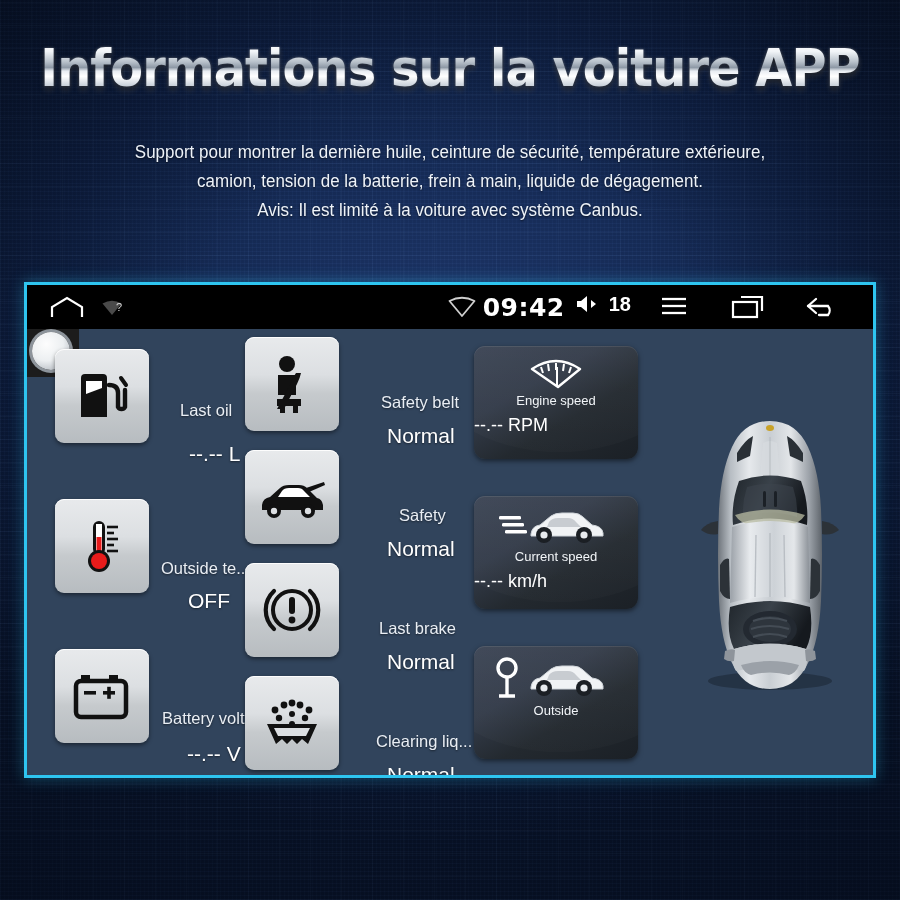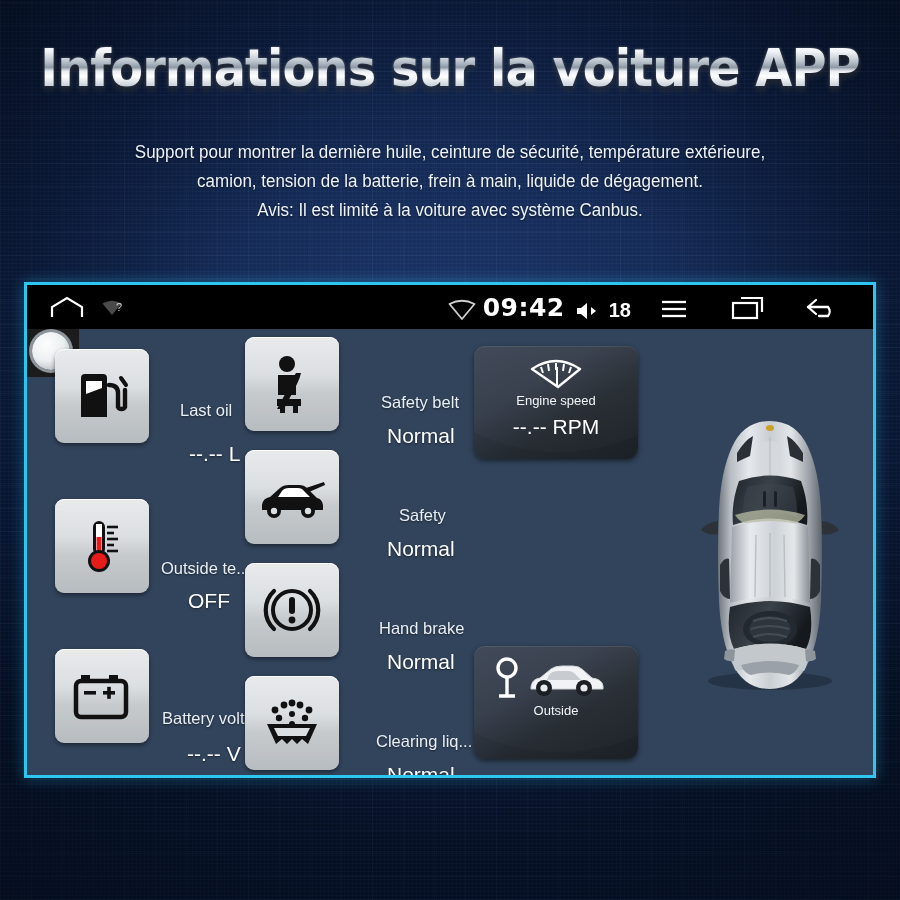--- a/index.html
+++ b/index.html
@@ -64,21 +64,21 @@
     background:#31445c;
     box-shadow:0 0 14px rgba(46,197,240,.35);
     overflow:hidden;
   }
   
   .statusbar{
     position:absolute;left:0;top:0;right:0;height:44px;background:#000;
     display:flex;align-items:center;
   }
   .sb-left{display:flex;align-items:center;gap:16px;padding-left:22px;}
-  .sb-right{margin-left:auto;display:flex;align-items:flex-end;gap:0;padding-right:14px;}
+  .sb-right{margin-left:auto;display:flex;align-items:flex-start;gap:0;padding-right:14px;}
   .sb-item{display:flex;align-items:center;justify-content:center;}
   .sb-time{color:#fff;font-size:25px;font-weight:bold;letter-spacing:.5px;margin:0 10px 0 6px;
            font-family:"DejaVu Sans","Liberation Sans",sans-serif;}
   .sb-vol{color:#fff;font-size:20px;font-weight:bold;margin:0 6px 0 8px;}
   .sb-nav{width:74px;display:flex;align-items:center;justify-content:center;}
 
   
   .appbody{position:absolute;left:0;top:44px;right:0;bottom:0;background:#31445c;}
 
   
@@ -112,21 +112,21 @@
     overflow:hidden;
   }
   .card .sheen{
     position:absolute;left:-28%;top:-56%;width:160%;height:150%;
     border-radius:50%;
     background:linear-gradient(180deg, rgba(255,255,255,.055), rgba(255,255,255,.015));
     pointer-events:none;
   }
   .card .cicon{position:absolute;left:0;right:0;top:7px;display:flex;justify-content:center;}
   .card .ctitle{position:absolute;left:0;right:0;text-align:center;color:#f2f5f8;font-size:13px;}
-  .card .cval{position:absolute;left:0;right:0;text-align:center;color:#ffffff;font-size:21px;}
+  .card .cval{position:absolute;left:0;right:0;color:#ffffff;font-size:18px;}
 
   
   .carwrap{position:absolute;right:18px;top:86px;width:170px;height:280px;}
 </style>
 </head>
 <body>
 
 <div id="page">
   <div class="grid-tex"></div>
   <div class="grid-tex2"></div>
@@ -274,21 +274,21 @@
 
     <div class="tile" style="left:218px;top:234px;">
       <svg width="64" height="58" viewBox="0 0 64 58">
         <circle cx="32" cy="29" r="19" fill="none" stroke="#111" stroke-width="4"></circle>
         <rect x="29" y="16" width="6" height="17" rx="3" fill="#111"></rect>
         <circle cx="32" cy="39" r="3.4" fill="#111"></circle>
         <path d="M14 10 a26 26 0 0 0 0 38" fill="none" stroke="#111" stroke-width="4.2" stroke-linecap="round"></path>
         <path d="M50 10 a26 26 0 0 1 0 38" fill="none" stroke="#111" stroke-width="4.2" stroke-linecap="round"></path>
       </svg>
     </div>
-    <div class="lbl" style="left:352px;top:290px;">Hand brake</div>
+    <div class="lbl" style="left:352px;top:290px;">Last brake</div>
     <div class="val" style="left:360px;top:321px;">Normal</div>
 
     <div class="tile" style="left:218px;top:347px;">
       <svg width="66" height="56" viewBox="0 0 66 56">
         <g fill="#111">
           <circle cx="16" cy="15" r="3.4"></circle>
             <circle cx="25" cy="10" r="3.4"></circle>
           <circle cx="33" cy="8" r="3.4"></circle>
             <circle cx="41" cy="10" r="3.4"></circle>
           <circle cx="50" cy="15" r="3.4"></circle>
@@ -316,20 +316,40 @@
             <line x1="37" y1="11" x2="36" y2="18"></line>
             <line x1="44" y1="14" x2="42" y2="20"></line>
           </g>
           <line x1="30" y1="14" x2="30" y2="34" stroke="#fff" stroke-width="2"></line>
         </svg>
       </div>
       <div class="ctitle" style="top:47px;">Engine speed</div>
       <div class="cval" style="top:69px;">--.-- RPM</div>
     </div>
 
+    <div class="card" style="left:447px;top:167px;">
+      <div class="sheen"></div>
+      <div class="cicon" style="top:10px;">
+        <svg width="118" height="40" viewBox="0 0 118 40">
+          <g fill="#fff">
+            <rect x="2" y="10" width="22" height="3.6" rx="1.4"></rect>
+            <rect x="5" y="17" width="22" height="3.6" rx="1.4"></rect>
+            <rect x="8" y="24" width="22" height="3.6" rx="1.4"></rect>
+          </g>
+          <path d="M34 28 q1 -8 9 -9 l11 -9 q4 -3 11 -3 h11 q6 0 10 4 l9 8 q10 1 11 8 v3 h-72 z" fill="#f1f3f5" stroke="#cfd4d9" stroke-width="1"></path>
+          <path d="M52 16 q3 -4 9 -4 h10 q5 0 8 4 l5 5 h-34 z" fill="#c8ccd1"></path>
+          <circle cx="47" cy="29" r="8" fill="#1b1f24"></circle>
+          <circle cx="47" cy="29" r="3.6" fill="#e7eaee"></circle>
+          <circle cx="87" cy="29" r="8" fill="#1b1f24"></circle>
+          <circle cx="87" cy="29" r="3.6" fill="#e7eaee"></circle>
+        </svg>
+      </div>
+      <div class="ctitle" style="top:53px;">Current speed</div>
+      <div class="cval" style="top:75px;">--.-- km/h</div>
+    </div>
 
     <div class="card" style="left:447px;top:317px;">
       <div class="sheen"></div>
       <div class="cicon" style="top:9px;">
         <svg width="130" height="46" viewBox="0 0 130 46">
           <circle cx="16" cy="13" r="9" fill="none" stroke="#fff" stroke-width="3.4"></circle>
           <line x1="16" y1="22" x2="16" y2="40" stroke="#fff" stroke-width="3.4"></line>
           <line x1="8" y1="41" x2="24" y2="41" stroke="#fff" stroke-width="3.4"></line>
           <path d="M40 32 q1 -8 9 -9 l11 -9 q4 -3 11 -3 h11 q6 0 10 4 l9 8 q10 1 11 8 v3 h-72 z" fill="#f1f3f5" stroke="#cfd4d9" stroke-width="1"></path>
           <path d="M58 20 q3 -4 9 -4 h10 q5 0 8 4 l5 5 h-34 z" fill="#c8ccd1"></path>

